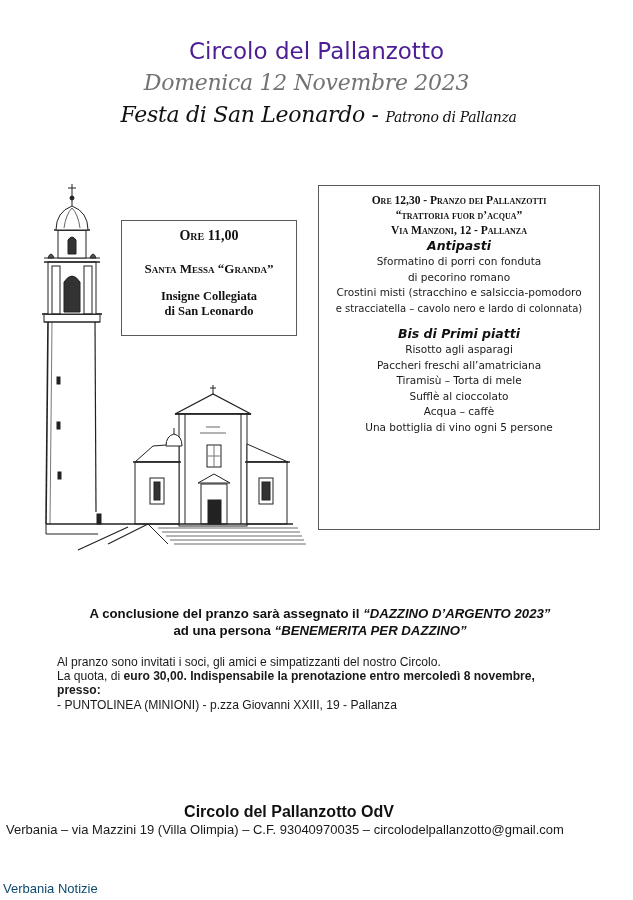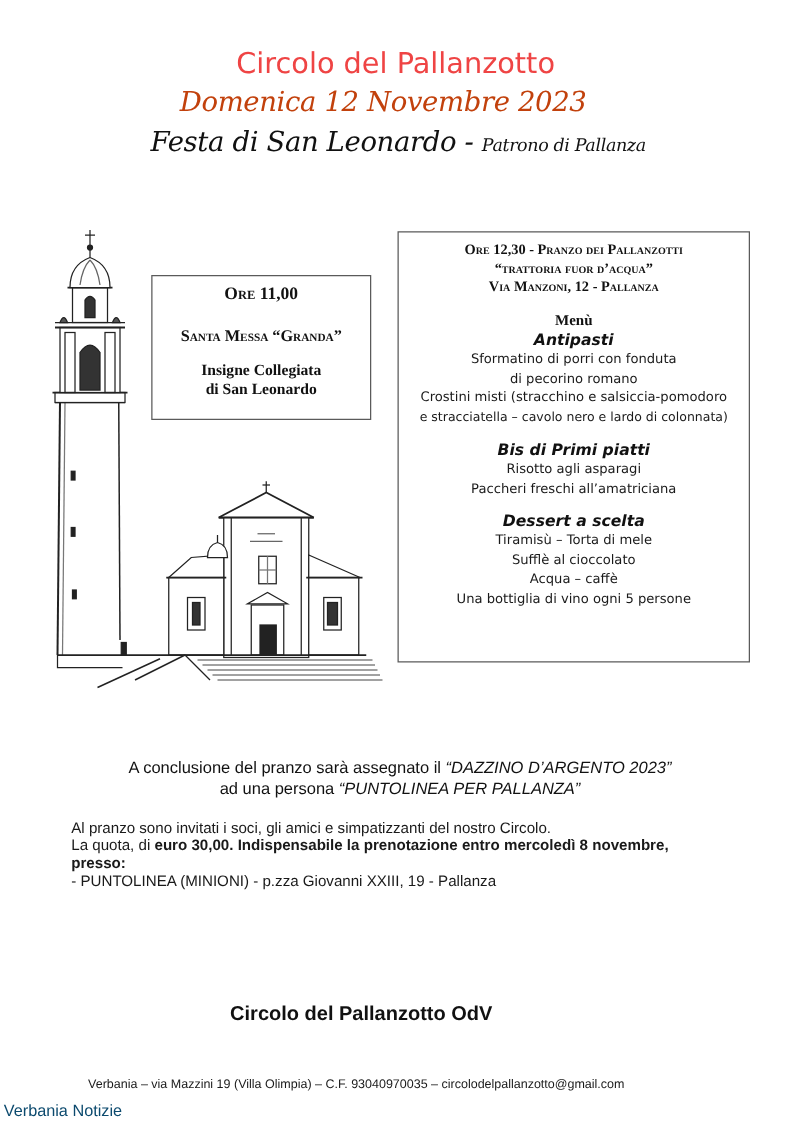--- a/index.html
+++ b/index.html
@@ -1,21 +1,21 @@
 <!DOCTYPE html>
 <html><head>
 <meta charset="utf-8">
 <style>
   html, body { margin:0; padding:0; background:#ffffff; }
   body { width:633px; height:900px; position:relative; overflow:hidden; color:#111; }
   .abs { position:absolute; }
   .center { text-align:center; }
 
-  .t1 { left:0; width:633px; top:38px; font-family:"DejaVu Sans", sans-serif; font-size:23px; color:#ef4444; }
-  .t2 { left:0; width:613px; top:70px; font-family:"DejaVu Serif", serif; font-style:italic; font-size:22px; color:#c2410c; letter-spacing:-0.3px; }
+  .t1 { left:0; width:633px; top:38px; font-family:"DejaVu Sans", sans-serif; font-size:23px; color:#4c1d95; }
+  .t2 { left:0; width:613px; top:70px; font-family:"DejaVu Serif", serif; font-style:italic; font-size:22px; color:#737373; letter-spacing:-0.3px; }
   .t3 { left:0; width:633px; top:102px; font-family:"DejaVu Serif", serif; font-style:italic; font-size:22px; color:#111; letter-spacing:-0.3px; padding-left:2px; }
   .t3 .sub { font-size:14px; }
 
   .box { border:1.5px solid #5a5a5a; box-sizing:border-box; background:#fff; }
   .sc { font-family:"Liberation Serif", serif; font-weight:bold; font-variant:small-caps; }
   .serifb { font-family:"Liberation Serif", serif; font-weight:bold; }
   .comic { font-family:"DejaVu Sans", sans-serif; font-size:10.5px; line-height:15.5px; color:#1a1a1a; }
   .comic-h { font-family:"DejaVu Sans", sans-serif; font-style:italic; font-weight:bold; font-size:12.5px; color:#111; }
 
   #box-mass { left:121px; top:220px; width:176px; height:116px; }
@@ -127,47 +127,45 @@
   <div class="sc center" style="margin-top:17px; font-size:13px;">Santa Messa “Granda”</div>
   <div class="serifb center" style="margin-top:12px; font-size:12.5px; line-height:15px;">Insigne Collegiata</div>
   <div class="serifb center" style="font-size:12.5px; line-height:15px;">di San Leonardo</div>
 </div>
 
 <div class="abs box" id="box-lunch">
   <div class="sc center" style="margin-top:7px; font-size:11.5px; line-height:15px;">Ore 12,30 - Pranzo dei Pallanzotti</div>
   <div class="sc center" style="font-size:11.5px; line-height:15px;">“trattoria fuor d’acqua”</div>
   <div class="sc center" style="font-size:11.5px; line-height:15px;">Via Manzoni, 12 - Pallanza</div>
 
-  <div class="serifb center" style="margin-top:11px; font-size:12px; line-height:15px;">Menù</div>
 
   <div class="comic-h center" style="line-height:16px;">Antipasti</div>
   <div class="comic center">Sformatino di porri con fonduta</div>
   <div class="comic center">di pecorino romano</div>
   <div class="comic center">Crostini misti (stracchino e salsiccia-pomodoro</div>
   <div class="comic center" style="font-size:10px;">e stracciatella – cavolo nero e lardo di colonnata)</div>
 
   <div class="comic-h center" style="margin-top:10px; line-height:16px;">Bis di Primi piatti</div>
   <div class="comic center">Risotto agli asparagi</div>
   <div class="comic center">Paccheri freschi all’amatriciana</div>
 
-  <div class="comic-h center" style="margin-top:10px; line-height:16px;">Dessert a scelta</div>
   <div class="comic center">Tiramisù – Torta di mele</div>
   <div class="comic center">Sufflè al cioccolato</div>
   <div class="comic center">Acqua – caffè</div>
   <div class="comic center">Una bottiglia di vino ogni 5 persone</div>
 </div>
 
-<div class="abs arial center" style="left:20px; width:600px; top:605px; font-size:13.2px; font-weight:normal; line-height:17px;">
+<div class="abs arial center" style="left:20px; width:600px; top:605px; font-size:13.2px; font-weight:bold; line-height:17px;">
   <div><span>A conclusione del pranzo sarà assegnato il </span><i>“DAZZINO  D’ARGENTO  2023”</i></div>
-  <div><span>ad una persona </span><i>“PUNTOLINEA PER PALLANZA”</i></div>
+  <div><span>ad una persona </span><i>“BENEMERITA PER DAZZINO”</i></div>
 </div>
 
 <div class="abs arial" style="left:57px; top:655px; width:560px; font-size:12.1px; line-height:14.2px; color:#1a1a1a;">
   <div>Al pranzo sono invitati i soci, gli amici e simpatizzanti del nostro Circolo.</div>
   <div><span>La quota, di </span><b>euro 30,00. Indispensabile la prenotazione entro mercoledì 8 novembre,</b></div>
   <div><b>presso:</b></div>
   <div>- PUNTOLINEA (MINIONI) - p.zza Giovanni XXIII, 19 - Pallanza</div>
 </div>
 
 <div class="abs arial center" style="left:0; width:578px; top:803px; font-size:16px; font-weight:bold; color:#111;">Circolo del Pallanzotto OdV</div>
-<div class="abs arial center" style="left:0; width:570px; top:822px; font-size:10px; color:#1a1a1a;margin-top:40px;">Verbania – via Mazzini 19 (Villa Olimpia) – C.F. 93040970035 – circolodelpallanzotto@gmail.com</div>
+<div class="abs arial center" style="left:0; width:570px; top:822px; font-size:13px; color:#1a1a1a;">Verbania – via Mazzini 19 (Villa Olimpia) – C.F. 93040970035 – circolodelpallanzotto@gmail.com</div>
 
 <div class="abs" style="left:3px; top:881px; font-family:Liberation Sans, sans-serif; font-size:13px; color:#0c4a6e;">Verbania Notizie</div>
 
 </body></html>

